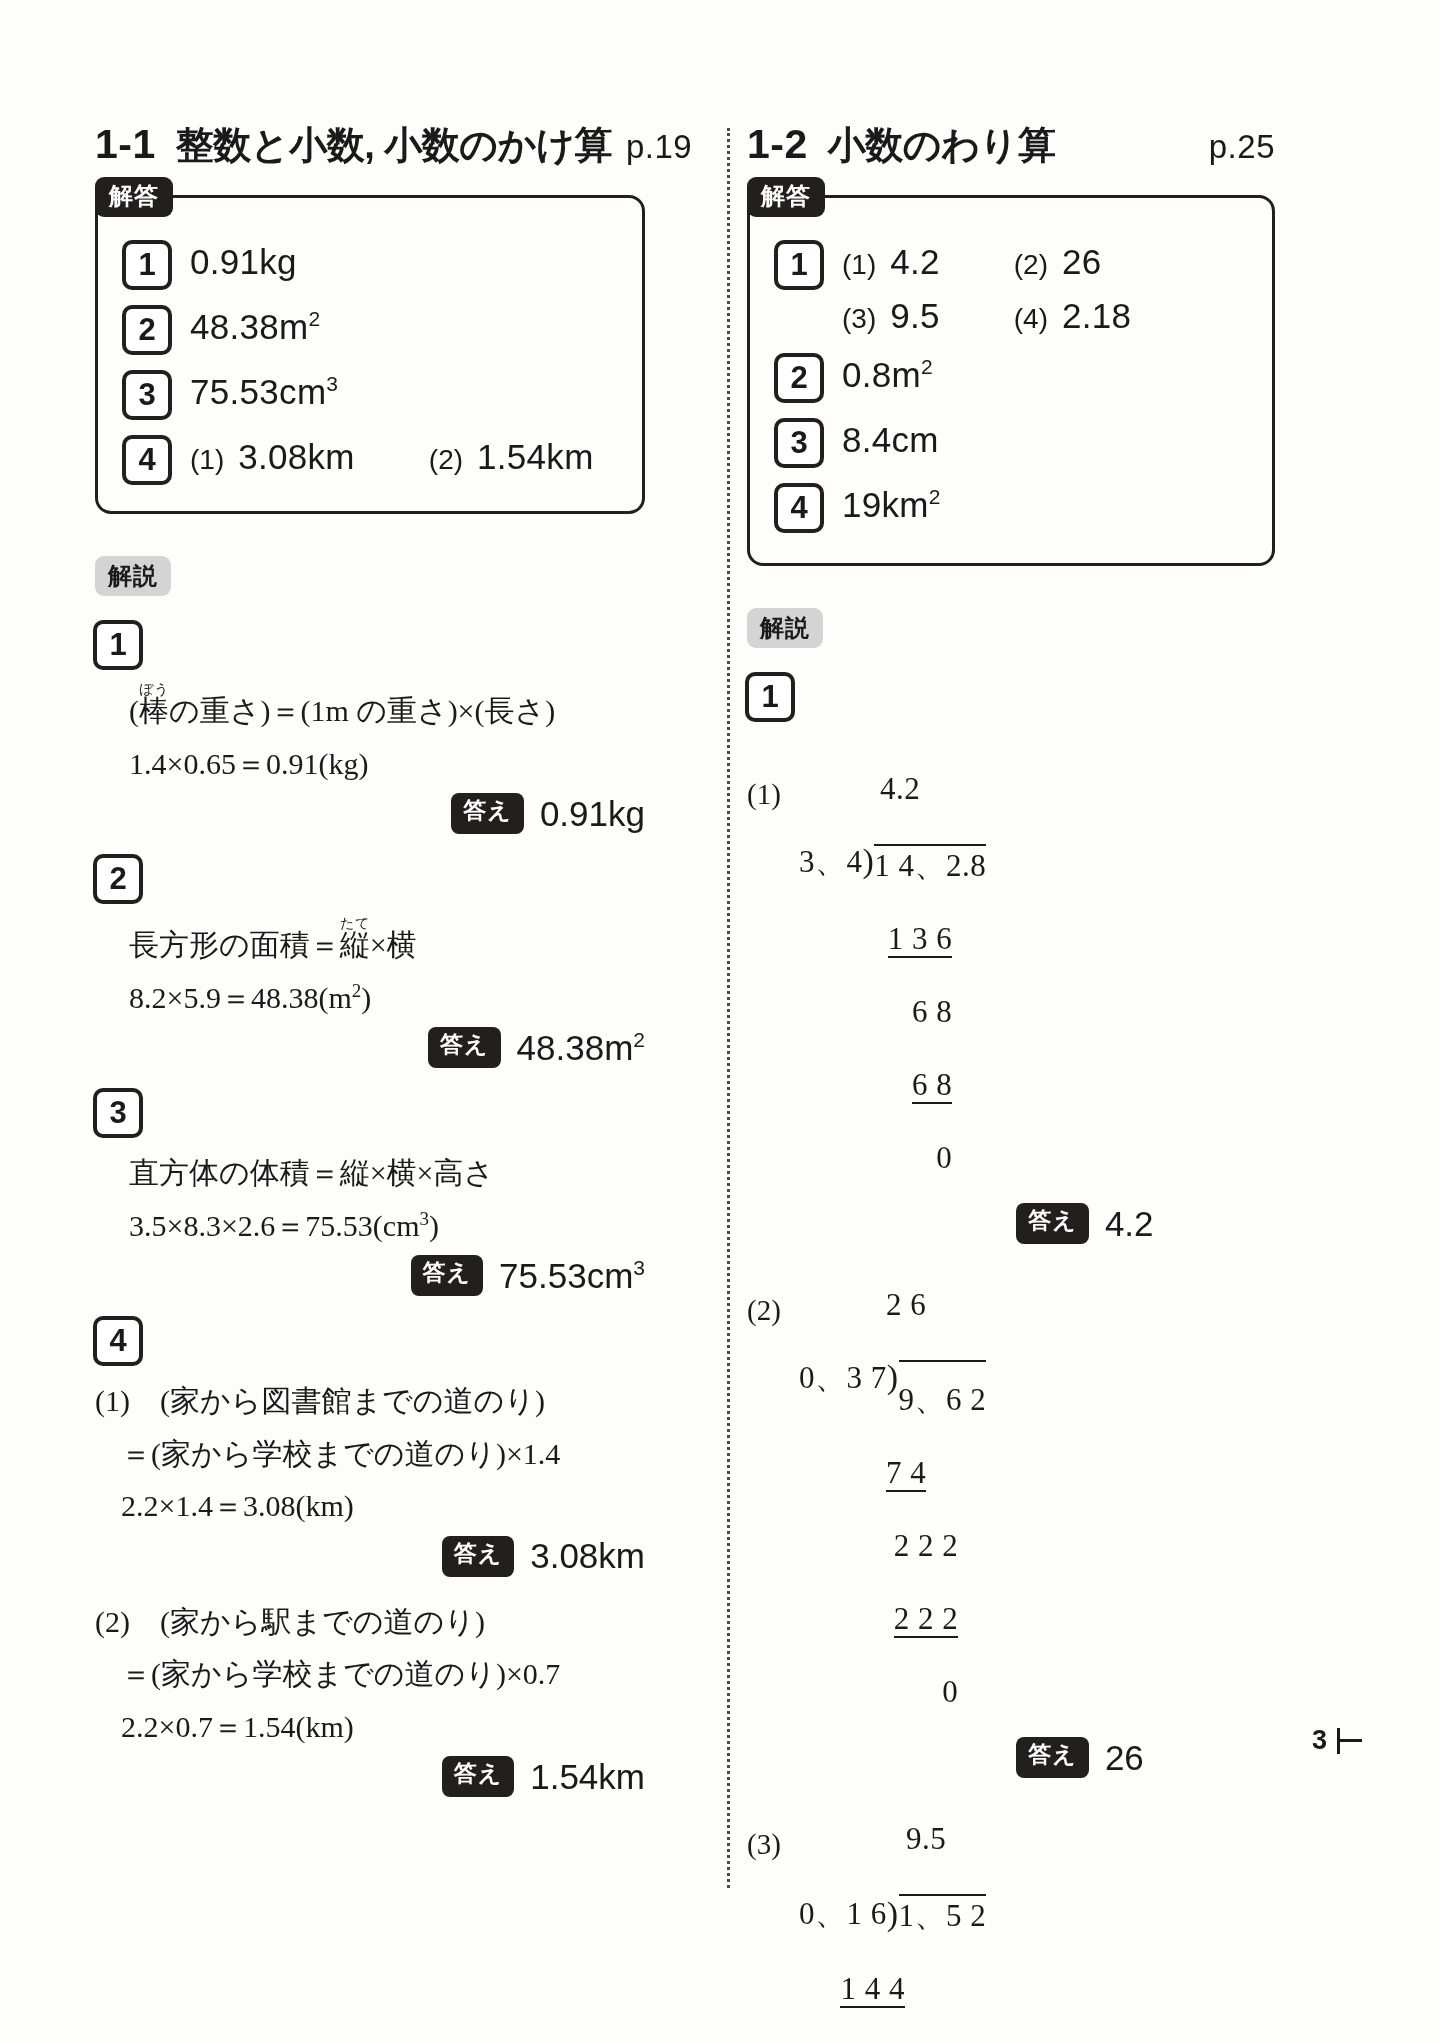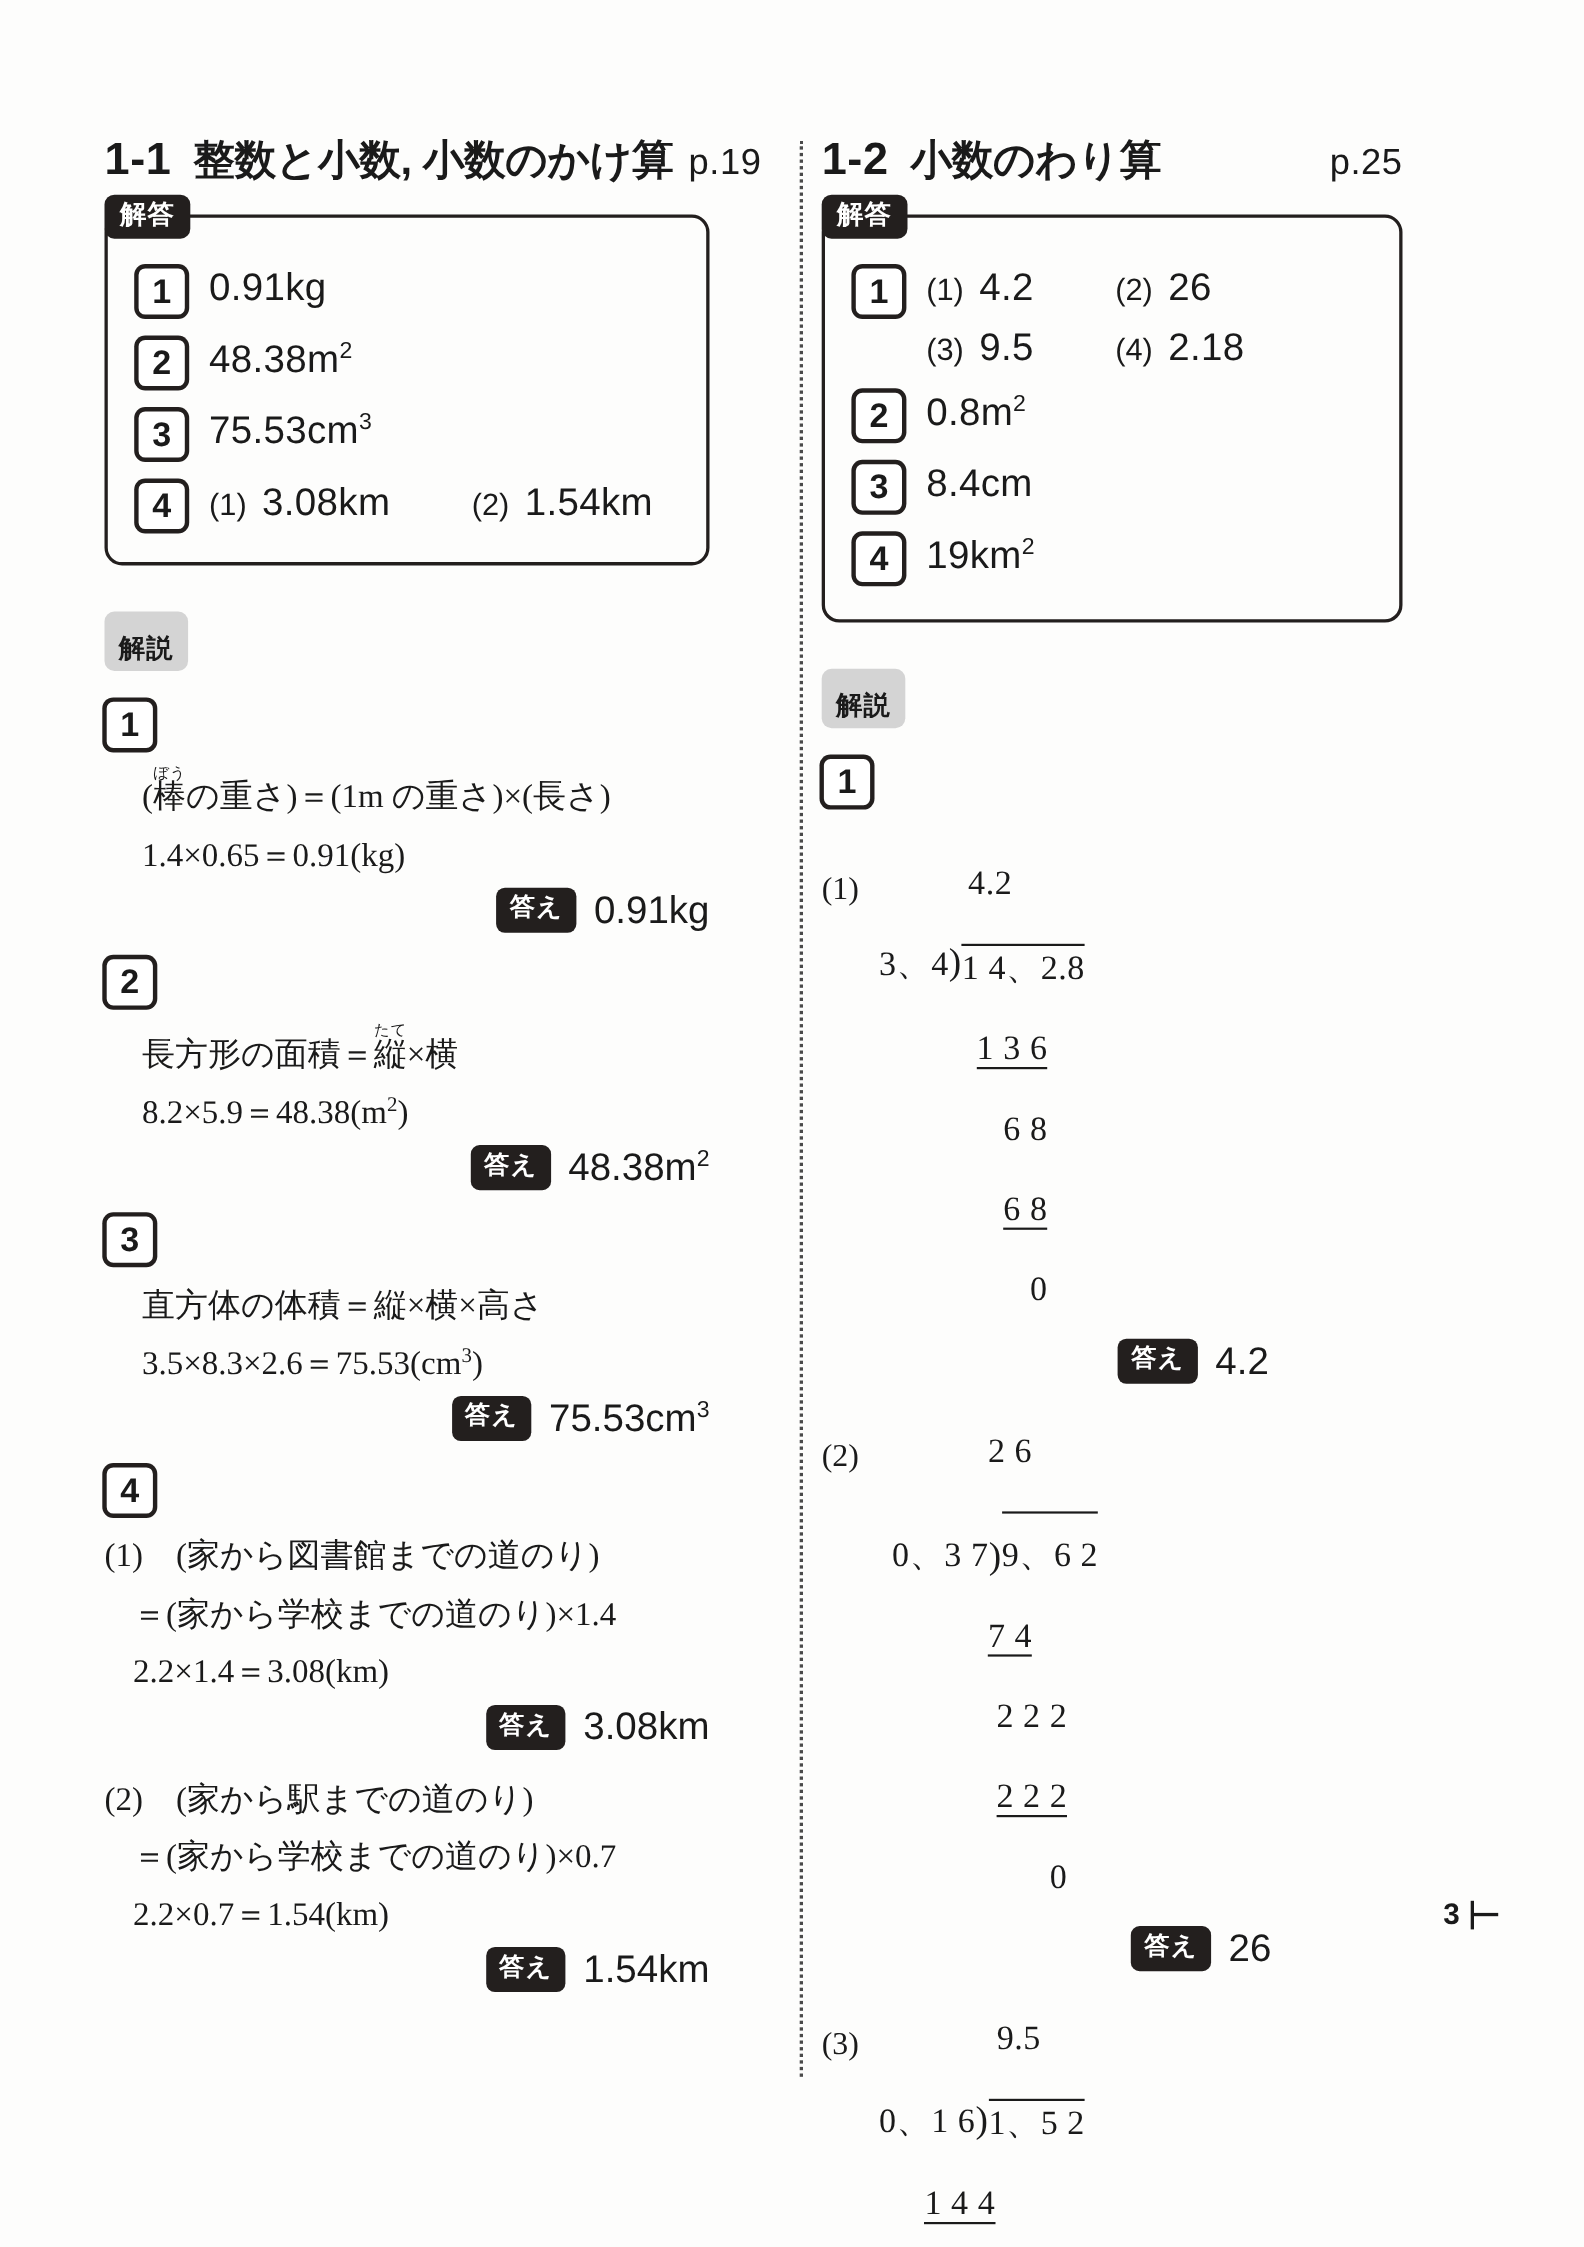--- a/index.html
+++ b/index.html
@@ -94,21 +94,21 @@
   .pairline { display: flex; align-items: baseline; white-space: nowrap; }
   .pairline .slot { display: flex; align-items: baseline; }
   .pairline .slot.s2 { margin-left: 74px; }
   .pairline + .pairline { margin-top: 14px; }
 
   
   .badge-gray {
     display: inline-block;
     background: #d4d4d4; color: #1a1a1a;
     font-size: 24px; font-weight: bold;
-    padding: 22px 13px 8px; border-radius: 9px;
+    padding: 8px 13px 8px; border-radius: 9px;
     letter-spacing: 1px; line-height: 1;
     margin-bottom: 24px;
   }
 
   .exp-num { margin-bottom: 14px; }
 
   .exp-body {
     font-family: "Liberation Serif", "DejaVu Serif", serif;
     font-size: 30px; line-height: 1.55;
     margin-left: 34px;
@@ -388,21 +388,21 @@
             <span class="tag-ans">答え</span>
             <span class="tag-val">4.2</span>
           </div>
         </div>
 
         
         <div class="divrow">
           <span class="div-label">(2)</span>
           <div class="ldiv">
 <div style="text-align:right;padding-right:60px;">2 6</div>
-<div style="display:flex;align-items:flex-end;margin-left:12px;">
+<div style="display:flex;align-items:flex-start;">
   <span>0、3 7</span>
   <span style="font-size:34px;line-height:1;">)</span>
   <span style="border-top:2.5px solid #1a1a1a;padding-top:20px;">9、6 2</span>
 </div>
 <div style="text-align:right;padding-right:60px;"><span style="border-bottom:2.5px solid #1a1a1a;">7 4</span></div>
 <div style="text-align:right;padding-right:28px;">2 2 2</div>
 <div style="text-align:right;padding-right:28px;"><span style="border-bottom:2.5px solid #1a1a1a;">2 2 2</span></div>
 <div style="text-align:right;padding-right:28px;">0</div>
           </div>
           <div class="ansline ansfloat" style="align-self:flex-end;margin-bottom:6px;">

